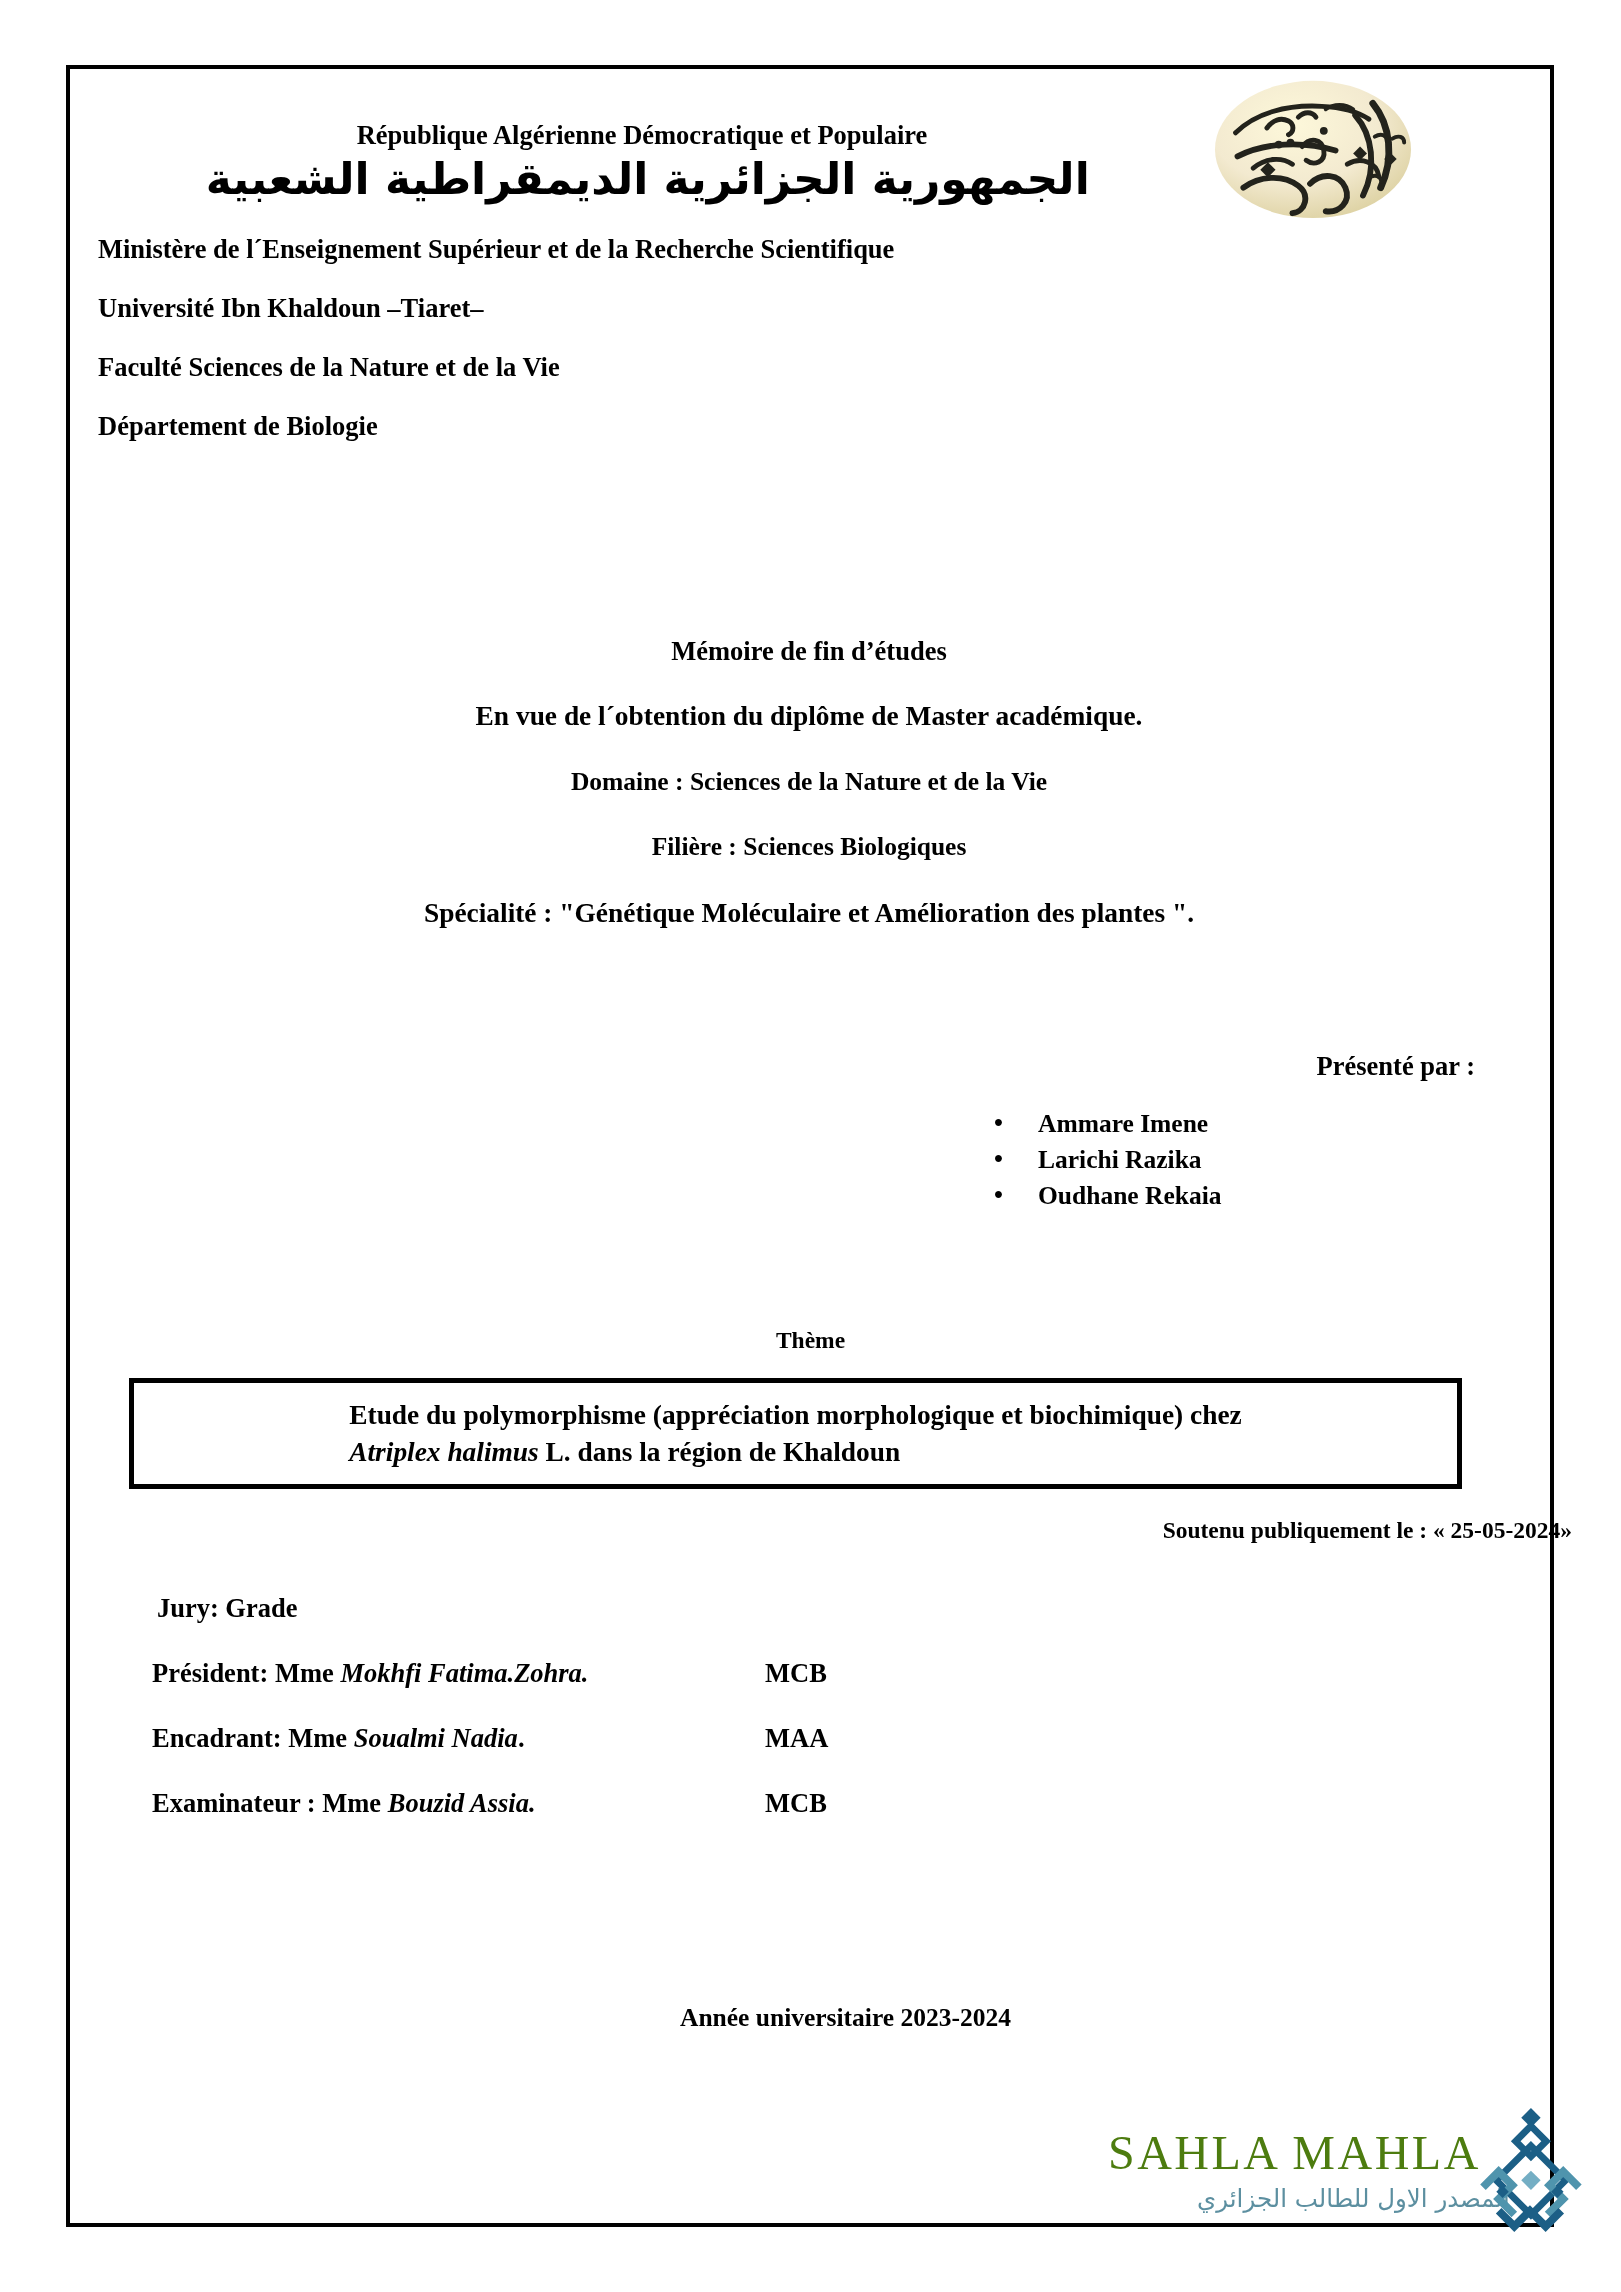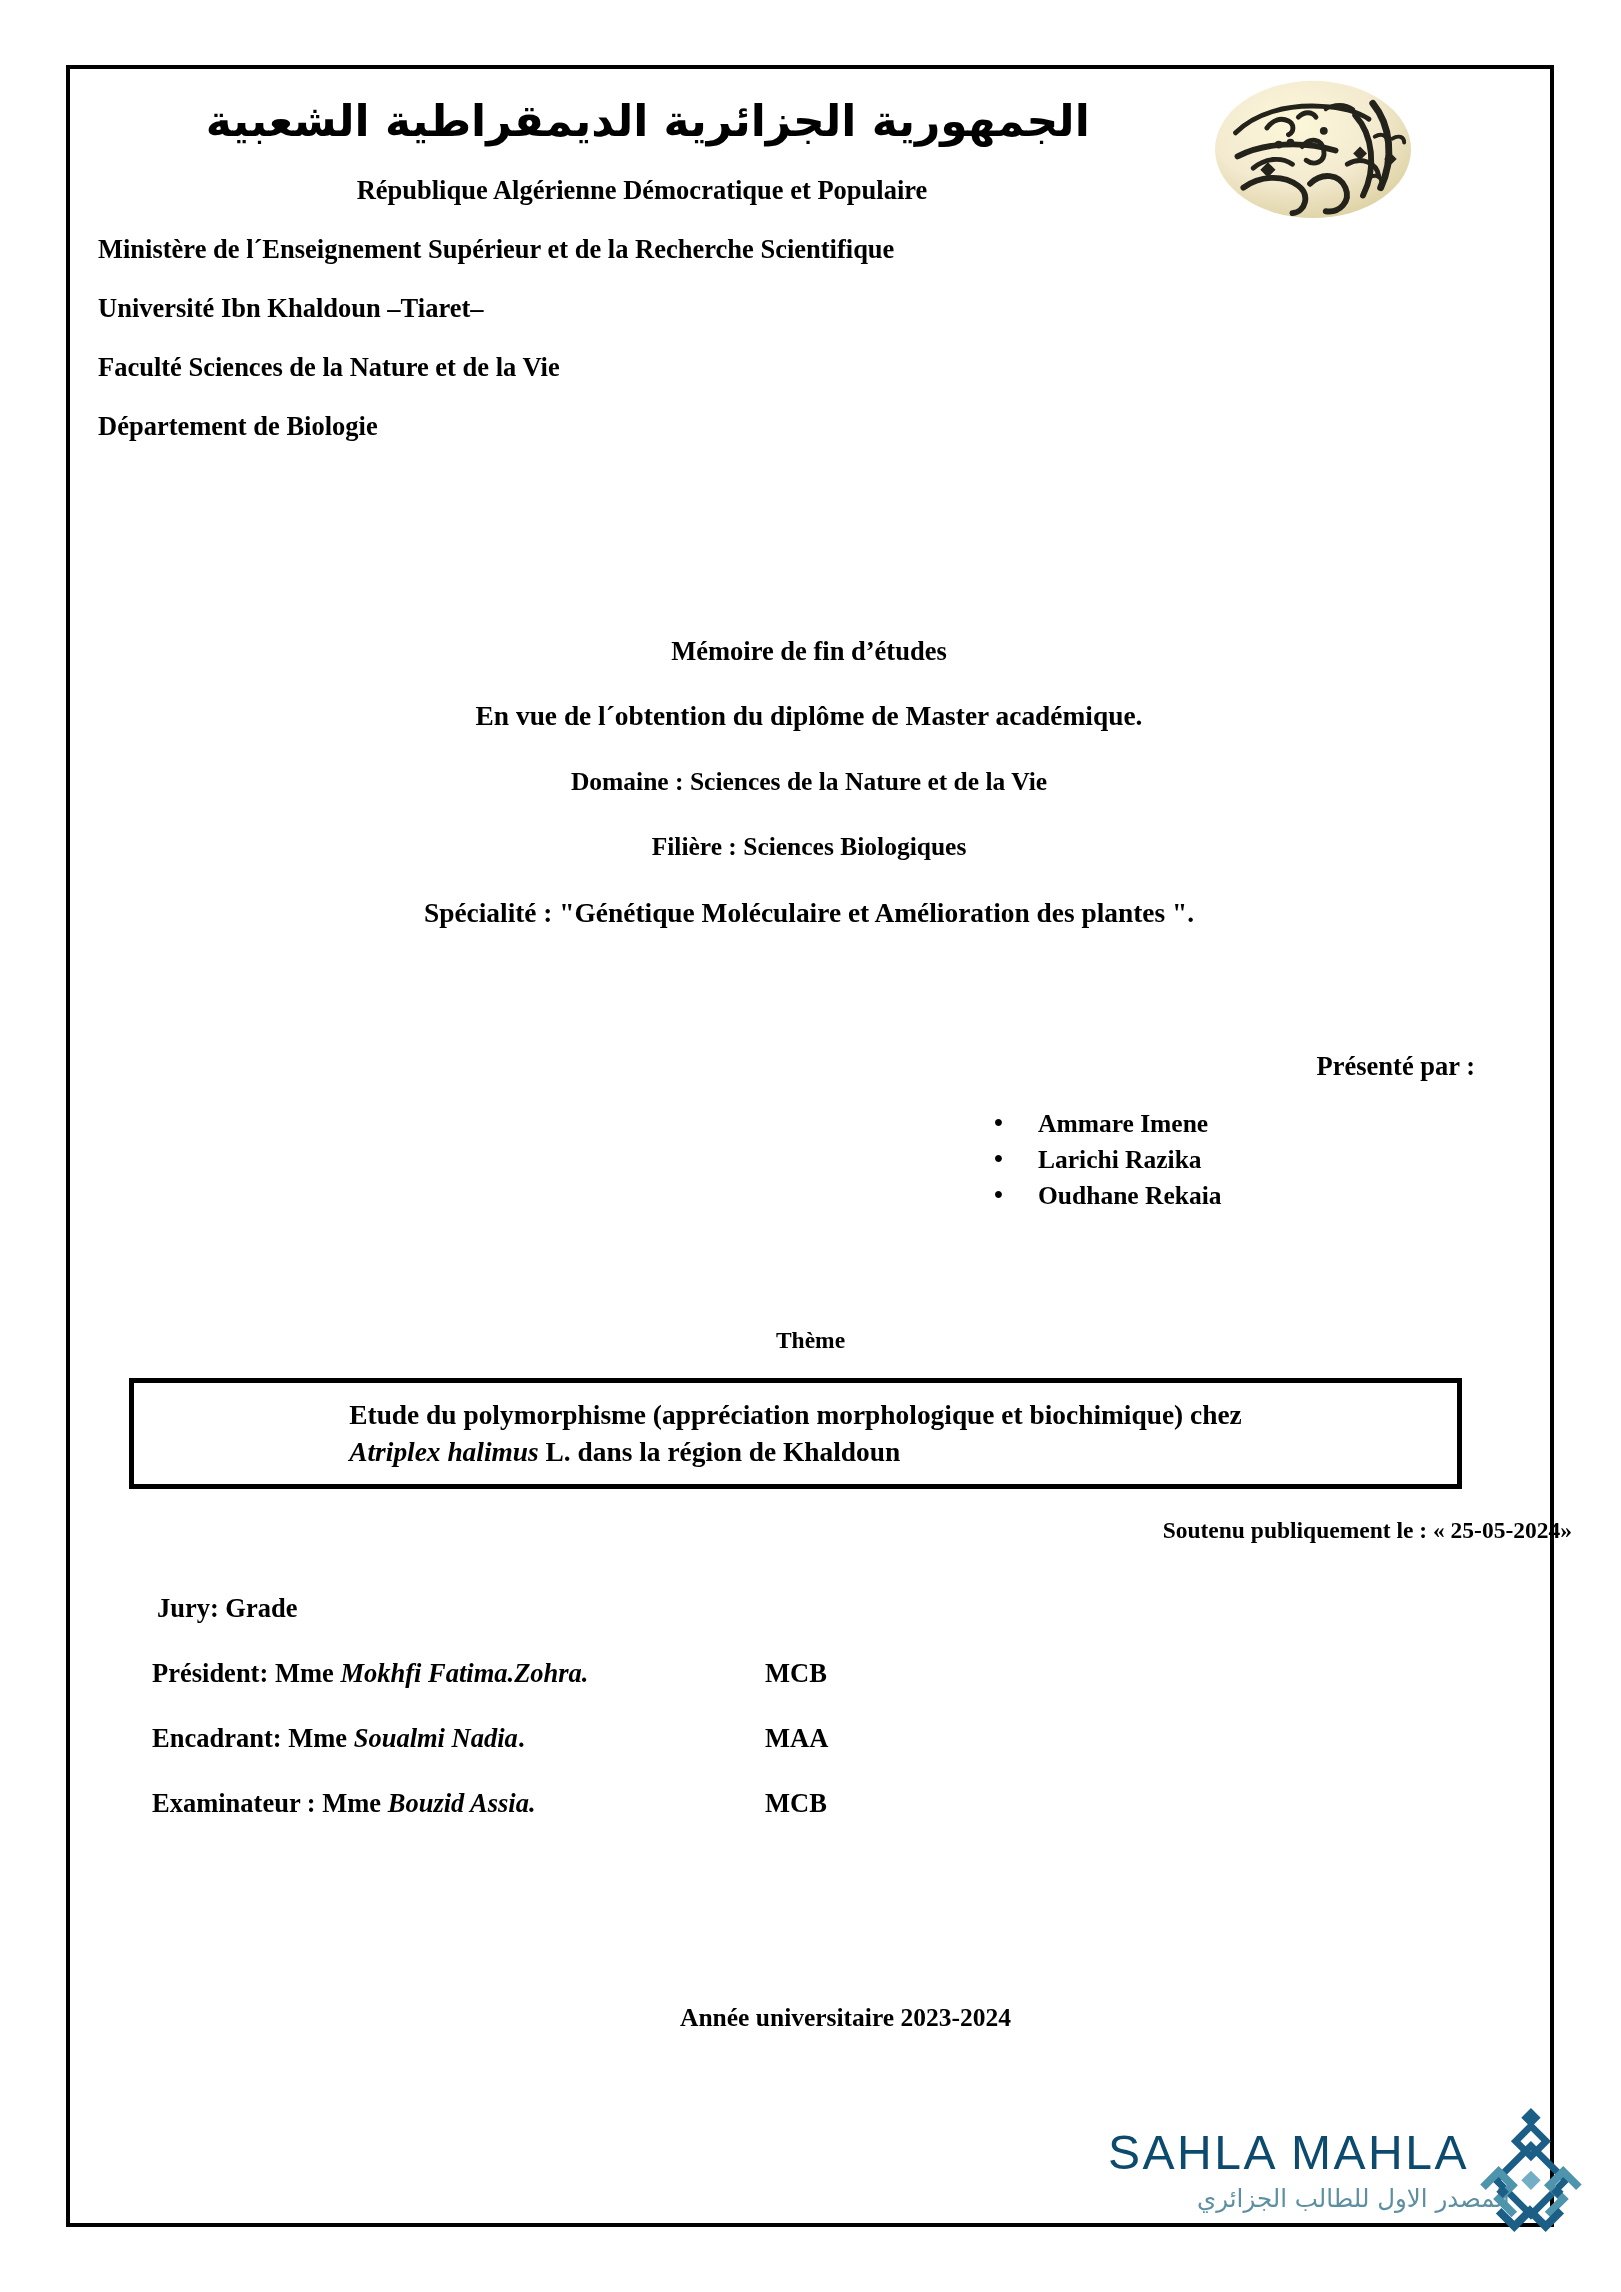--- a/index.html
+++ b/index.html
@@ -208,24 +208,24 @@
     position: absolute;
     left: 1108px;
     top: 2117px;
     width: 451px;
     height: 127px;
   }
   #sahla-wordmark {
     position: absolute;
     left: 0;
     top: 7.8px;
-    font-family: Liberation Sans, sans-serif;
+    font-family: Liberation Serif, serif;
     font-size: 48px;
     letter-spacing: 2.5px;
-    color: #0c4a6e;
+    color: #4d7c0f;
     white-space: nowrap;
   }
   #sahla-arabic {
     position: absolute;
     left: 9.8px;
     top: 67px;
     direction: rtl;
     font-family: "DejaVu Sans", sans-serif;
     font-size: 24.5px;
     color: #5c8fa0;
@@ -240,22 +240,22 @@
     width: 118px;
     height: 137px;
   }
 </style>
 </head>
 <body>
 
 <div id="page-border"></div>
 
 <div id="header-block">
+  <div id="republic-line">République Algérienne Démocratique et Populaire</div>
   <div id="arabic-title">الجمهورية الجزائرية الديمقراطية الشعبية</div>
-  <div id="republic-line">République Algérienne Démocratique et Populaire</div>
   <div class="header-left-line">Ministère de l´Enseignement Supérieur et de la Recherche Scientifique</div>
   <div class="header-left-line">Université Ibn Khaldoun –Tiaret–</div>
   <div class="header-left-line">Faculté Sciences de la Nature et de la Vie</div>
   <div class="header-left-line">Département de Biologie</div>
 </div>
 
 <div id="university-logo">
   <svg viewBox="0 0 215 152" width="211" height="149" aria-hidden="true">
     <defs>
       <radialGradient id="sealGrad" cx="40%" cy="32%" r="78%">

